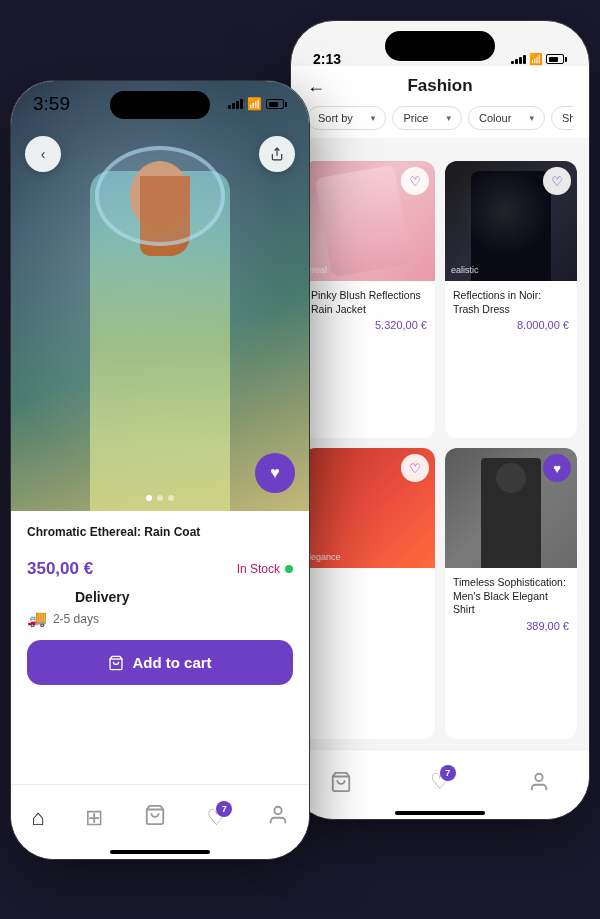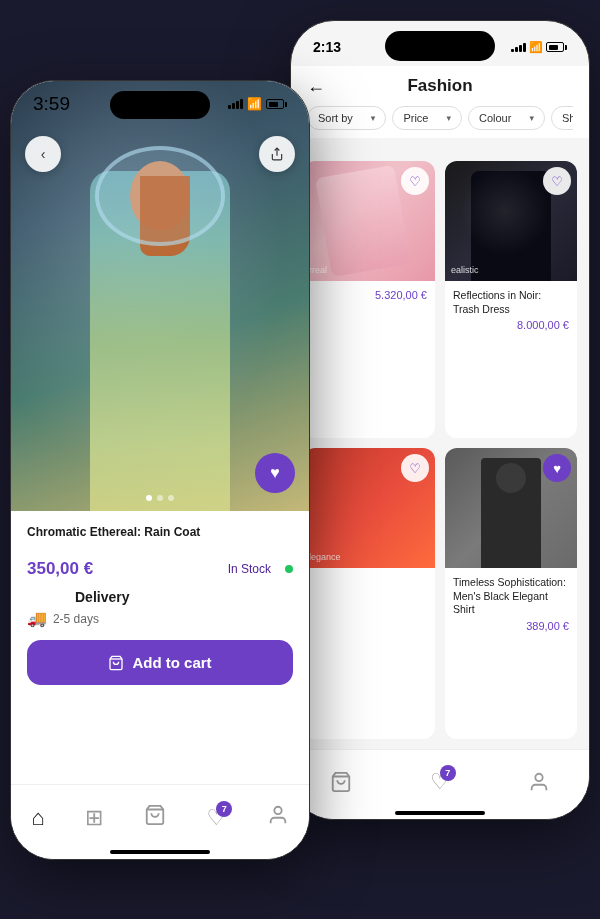--- a/index.html
+++ b/index.html
@@ -214,23 +214,23 @@
 
     .price {
       font-size: 17px;
       font-weight: 600;
       color: #6c3fc5;
     }
 
     .stock-badge {
       display: flex;
       align-items: center;
-      gap: 14px;
+      gap: 5px;
       font-size: 12px;
-      color: #4c1d95;
+      color: #be185d;
       font-weight: 500;
     }
 
     .stock-dot {
       width: 8px;
       height: 8px;
       border-radius: 50%;
       background: #22c55e;
     }
 
@@ -366,21 +366,21 @@
 
     .phone-right .status-bar {
       display: flex;
       justify-content: space-between;
       align-items: center;
       padding: 14px 22px 6px;
       font-size: 13px;
       font-weight: 600;
       color: #000;
       position: absolute;
-      top: 4px; left: 0; right: 0;
+      top: 16px; left: 0; right: 0;
       z-index: 10;
     }
 
     .phone-right .status-bar .time {
       font-size: 14px;
       font-weight: 600;
     }
 
     .phone-right .status-icons {
       display: flex;
@@ -819,20 +819,21 @@
   </div>
 
   <div class="products-grid">
 
     <div class="product-card">
       <div class="product-card-img img-pink">
         <div class="card-prev-label">rreal</div>
         <div class="card-wishlist">♡</div>
       </div>
       <div class="product-card-info">
+        <div class="product-card-name">Pinky Blush Reflections Rain Jacket</div>
         <div class="product-card-price">5.320,00 €</div>
       </div>
     </div>
 
     <div class="product-card">
       <div class="product-card-img img-dark">
         <div class="card-prev-label">ealistic</div>
         <div class="card-wishlist">♡</div>
       </div>
       <div class="product-card-info">

